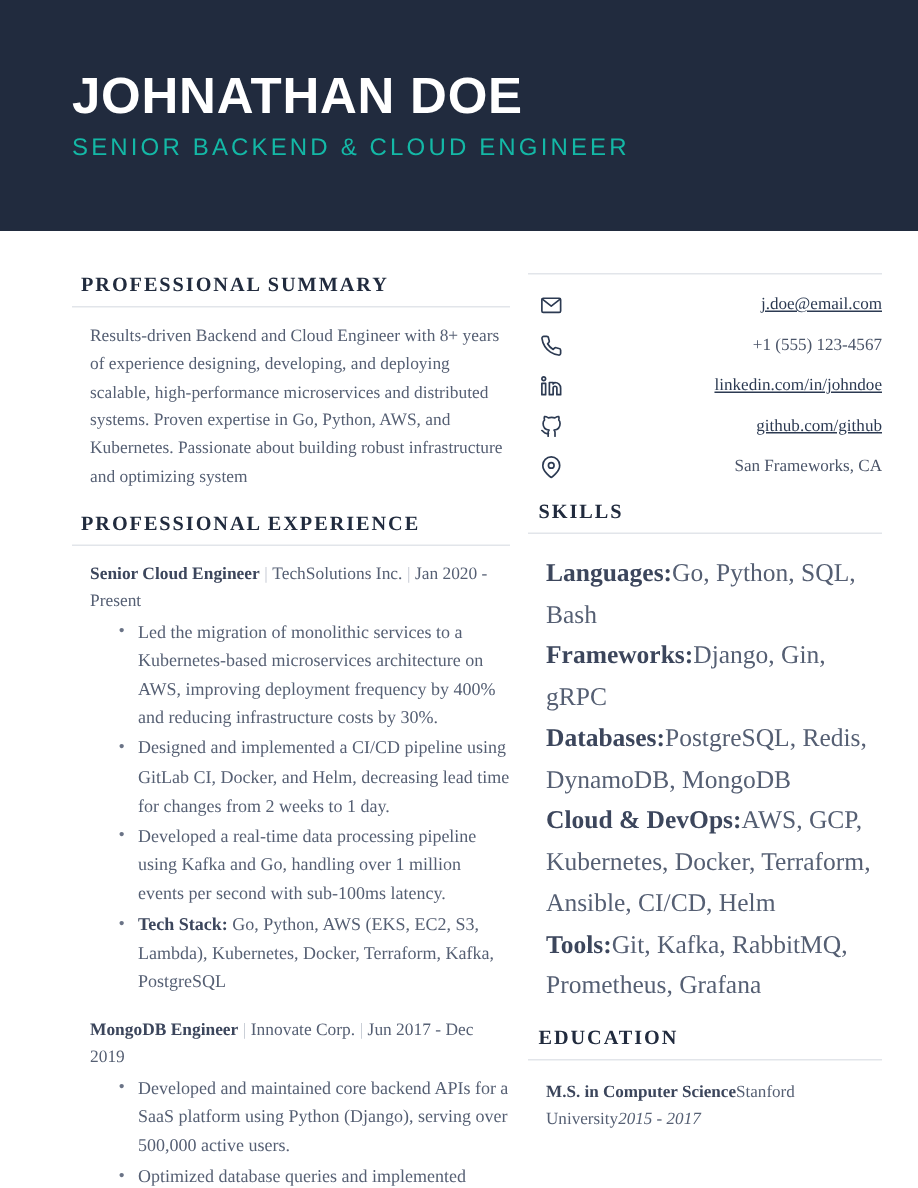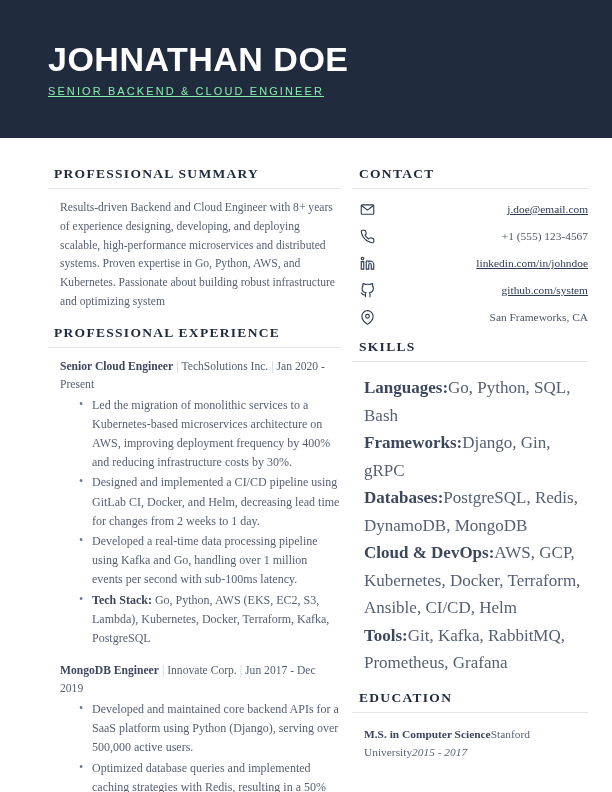--- a/index.html
+++ b/index.html
@@ -11,42 +11,41 @@
     height: 792px;
     background: #ffffff;
     font-family: "Liberation Sans", sans-serif;
     overflow: hidden;
     position: relative;
   }
 
   
   .header {
     background: #212b3e;
-    height: 138px;
+    height: 154px;
     box-sizing: border-box;
     padding: 0 0 0 48px;
     display: flex;
     flex-direction: column;
     justify-content: center;
   }
   .header-name {
     color: #ffffff;
     font-size: 34px;
     font-weight: bold;
     letter-spacing: 0.5px;
     line-height: 1.1;
     margin: 0 0 7px 0;
   }
   .header-subtitle {
-    color: #86efac;
-    font-size: 11px;
+    color: #14b8a6;
+    font-size: 16px;
     letter-spacing: 2.1px;
     text-transform: uppercase;
     margin: 0;
-    text-decoration: underline;
   }
 
   
   .body-wrap {
     display: flex;
     padding: 28px 0 0 0;
     box-sizing: border-box;
     height: 654px;
     overflow: hidden;
     font-family: Liberation Serif, serif;
@@ -249,21 +248,20 @@
             </ul>
           </div>
         </div>
     </div>
 
   </div>
 
   <div class="col-right">
 
     <div class="section section-right">
-      <div class="section-title">CONTACT</div>
       <hr class="section-rule">
       <div class="contact-list" id="contact-container">
           <div class="contact-row">
             <span class="contact-icon">
               <svg width="15" height="15" viewBox="0 0 24 24" fill="none" stroke="#2c3a52" stroke-width="1.8" stroke-linecap="round" stroke-linejoin="round">
                 <rect x="2" y="4.5" width="20" height="15" rx="1.5"></rect>
                 <path d="M2.5 5.5 L12 13 L21.5 5.5"></path>
               </svg>
             </span>
             <span class="contact-text link">j.doe@email.com</span>
@@ -285,21 +283,21 @@
               </svg>
             </span>
             <span class="contact-text link">linkedin.com/in/johndoe</span>
           </div>
           <div class="contact-row">
             <span class="contact-icon">
               <svg width="15" height="15" viewBox="0 0 24 24" fill="none" stroke="#2c3a52" stroke-width="1.8" stroke-linecap="round" stroke-linejoin="round">
                 <path d="M9 19c-5 1.5-5-2.5-7-3m14 6v-3.9a3.4 3.4 0 0 0-1-2.6c3.1-.3 6.4-1.5 6.4-7A5.4 5.4 0 0 0 20 4.8 5 5 0 0 0 19.9 1s-1.2-.3-4 1.5a13.4 13.4 0 0 0-7 0C6.1.7 4.9 1 4.9 1A5 5 0 0 0 4.8 4.8 5.4 5.4 0 0 0 3.3 8.5c0 5.5 3.3 6.7 6.4 7a3.4 3.4 0 0 0-1 2.6V22"></path>
               </svg>
             </span>
-            <span class="contact-text link">github.com/system</span>
+            <span class="contact-text link">github.com/github</span>
           </div>
           <div class="contact-row">
             <span class="contact-icon">
               <svg width="15" height="15" viewBox="0 0 24 24" fill="none" stroke="#2c3a52" stroke-width="1.8" stroke-linecap="round" stroke-linejoin="round">
                 <path d="M21 10c0 7-9 13-9 13s-9-6-9-13a9 9 0 0 1 18 0z"></path>
                 <circle cx="12" cy="10" r="3"></circle>
               </svg>
             </span>
             <span class="contact-text">San Frameworks, CA</span>
           </div>

